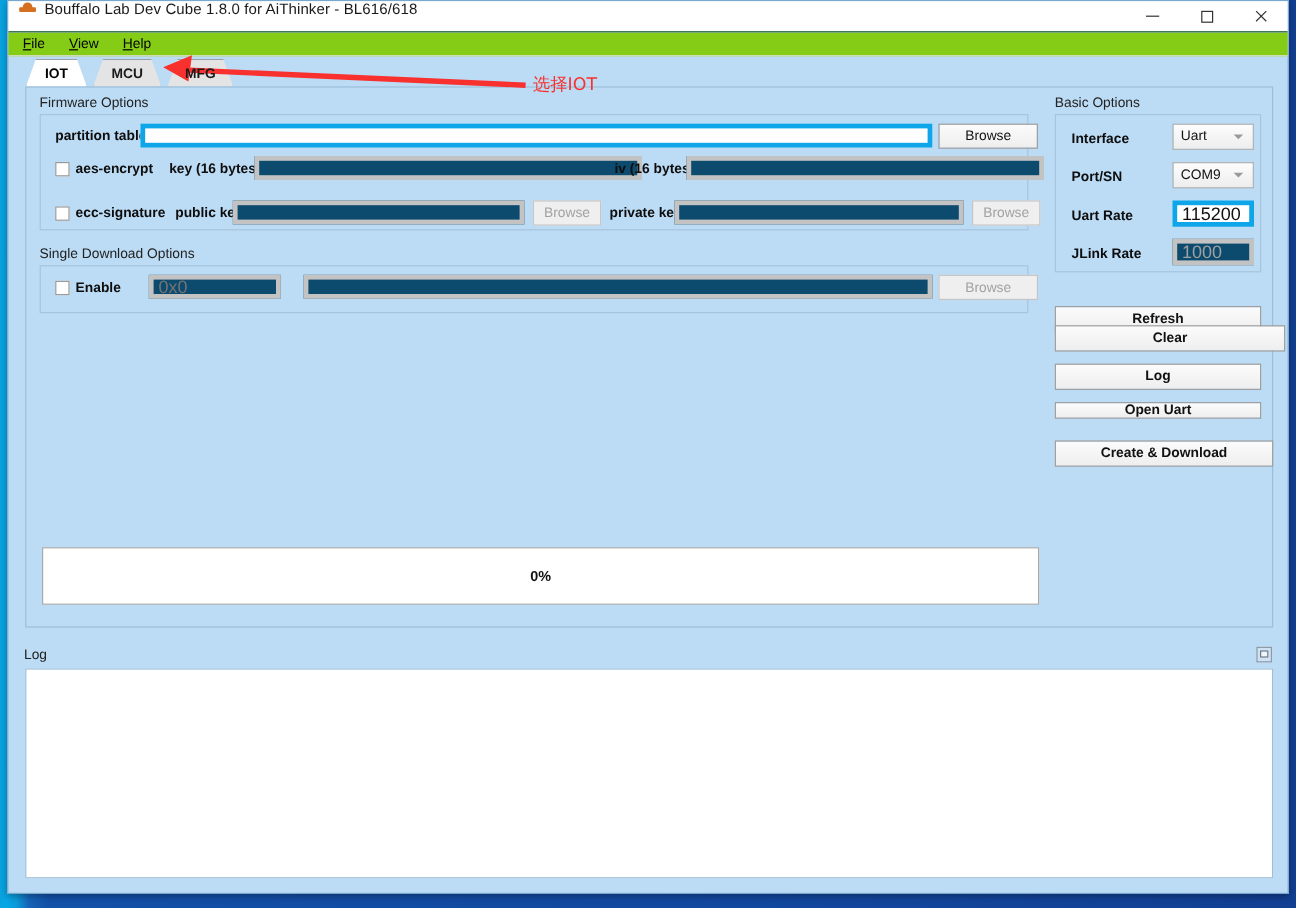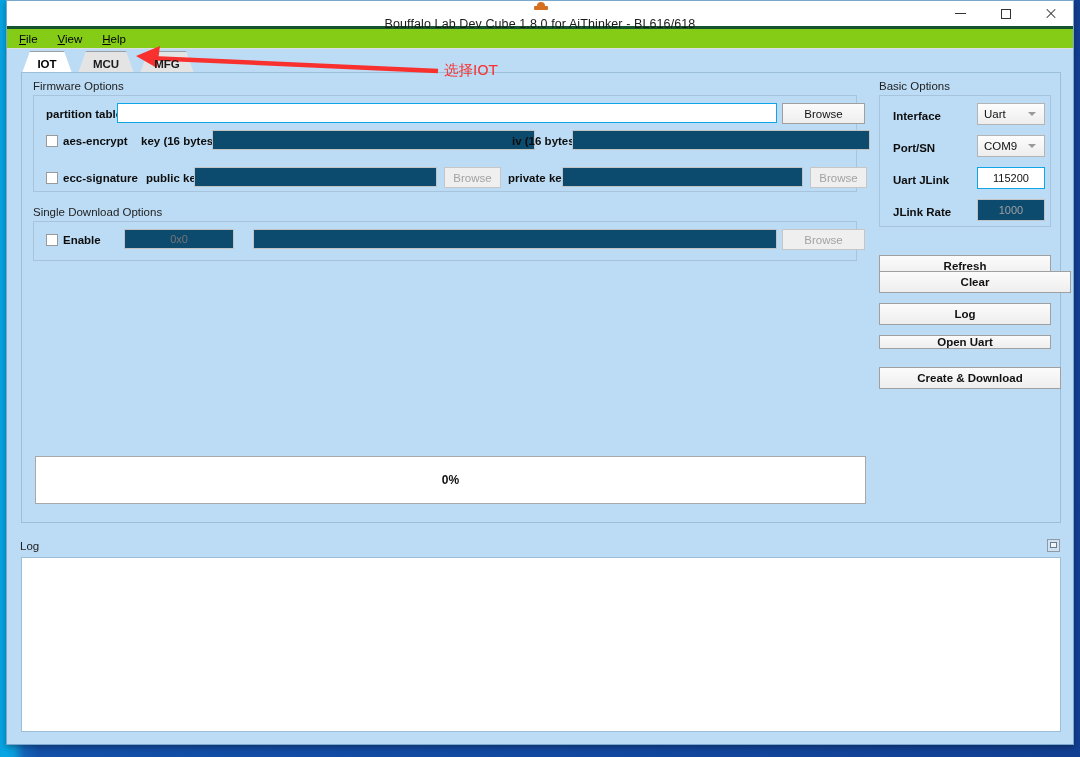--- a/index.html
+++ b/index.html
@@ -19,24 +19,23 @@
   #window{
     position:absolute;left:6px;top:0;width:1068px;height:745px;
     background:#bcdcf5;
     border:1px solid #7ba7cc;
     box-sizing:border-box;
     box-shadow:0 2px 6px rgba(0,0,0,.35);
   }
   
   #titlebar{
     height:25px;background:#ffffff;
-    border-bottom:3px solid #14532d;
-    display:flex;align-items:center;
+    border-bottom:1px solid #14532d;
+    display:flex;
     position:relative;
-    flex-direction:column;
   }
   #app-icon{
     width:16px;height:16px;margin-left:8px;margin-right:6px;position:relative;flex:none;
   }
   #app-icon .hat{
     position:absolute;left:1px;top:5px;width:14px;height:4px;background:#d4701f;border-radius:1px;
   }
   #app-icon .dome{
     position:absolute;left:4px;top:1px;width:8px;height:5px;background:#d4701f;border-radius:4px 4px 0 0;
   }
@@ -98,23 +97,23 @@
     position:absolute;font-size:11.5px;color:#222;
   }
   .groupbox{
     position:absolute;border:1px solid #a7c4dc;box-sizing:border-box;background:#bcdcf5;
   }
   .fld-label{
     font-size:11.5px;font-weight:bold;color:#0d0d0d;
   }
   input.txt{
     font-family:"Liberation Sans","DejaVu Sans",sans-serif;
-    font-size:11px;color:#111;
-    border:1px solid #0ea5e9;background:#ffffff;
-    box-sizing:border-box;padding:0 4px;height:20px;outline:none;text-align:center;
+    font-size:15px;color:#111;
+    border:4px solid #0ea5e9;background:#ffffff;
+    box-sizing:border-box;padding:0 4px;height:20px;outline:none;
   }
   input.txt.disabled{background:#0c4a6e;color:#a0a0a0;border-color:#c3c3c3;}
   .btn{
     font-family:"Liberation Sans","DejaVu Sans",sans-serif;
     font-size:11.5px;color:#111;text-align:center;
     background:linear-gradient(180deg,#fbfbfb,#eeeeee);
     border:1px solid #a0a0a0;box-sizing:border-box;
     display:flex;align-items:center;justify-content:center;
     cursor:default;
   }
@@ -253,21 +252,21 @@
       <span>Uart</span>
       <span class="arrow"></span>
     </div>
 
     <div class="fld-label" style="position:absolute;left:871px;top:69px;">Port/SN</div>
     <div class="combo" style="position:absolute;left:955px;top:62px;width:68px;">
       <span>COM9</span>
       <span class="arrow"></span>
     </div>
 
-    <div class="fld-label" style="position:absolute;left:871px;top:101px;">Uart JLink</div>
+    <div class="fld-label" style="position:absolute;left:871px;top:101px;">Uart Rate</div>
     <input class="txt" style="position: absolute; left: 955px; top: 94px; width: 68px; height: 22px;" value="115200">
 
     <div class="fld-label" style="position:absolute;left:871px;top:133px;">JLink Rate</div>
     <input class="txt disabled" style="position: absolute; left: 955px; top: 126px; width: 68px; height: 22px;" value="1000">
 
     <div class="btn bold" style="position:absolute;left:857px;top:166px;width:172px;height:22px;margin-top:16px;">Refresh</div>
     <div class="btn bold" style="position:absolute;left:857px;top:198px;width:192px;height:22px;">Clear</div>
     <div class="btn bold" style="position:absolute;left:857px;top:230px;width:172px;height:22px;">Log</div>
     <div class="btn bold" style="position:absolute;left:857px;top:262px;width:172px;height:14px;">Open Uart</div>
     <div class="btn bold" style="position:absolute;left:857px;top:294px;width:182px;height:22px;">Create &amp; Download</div>

